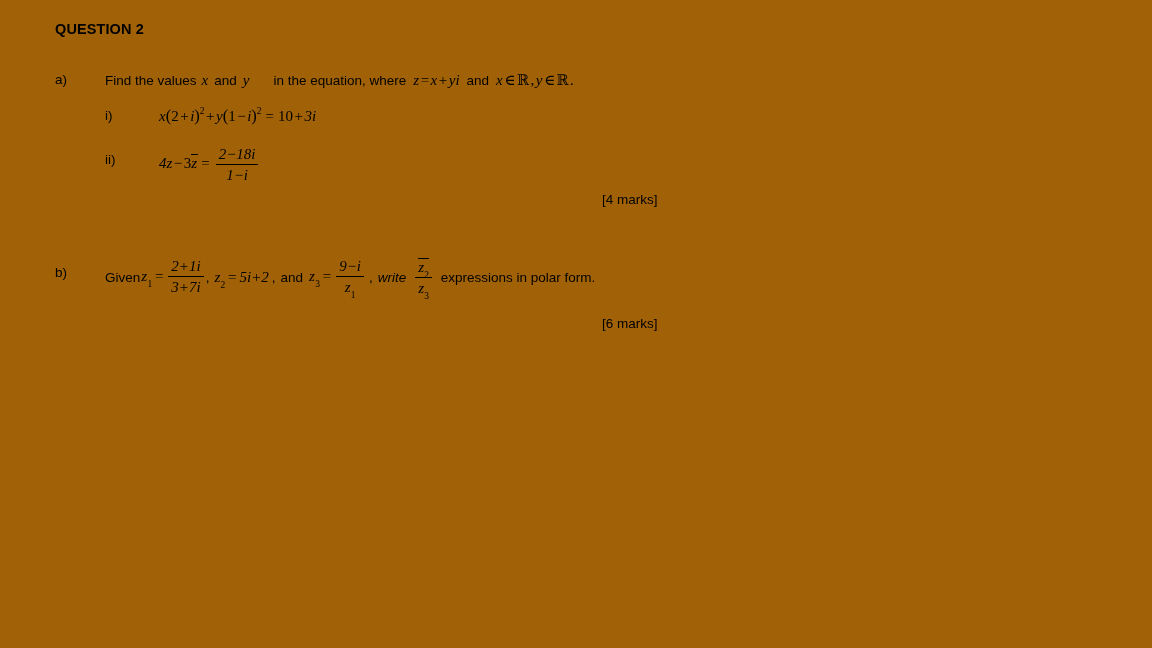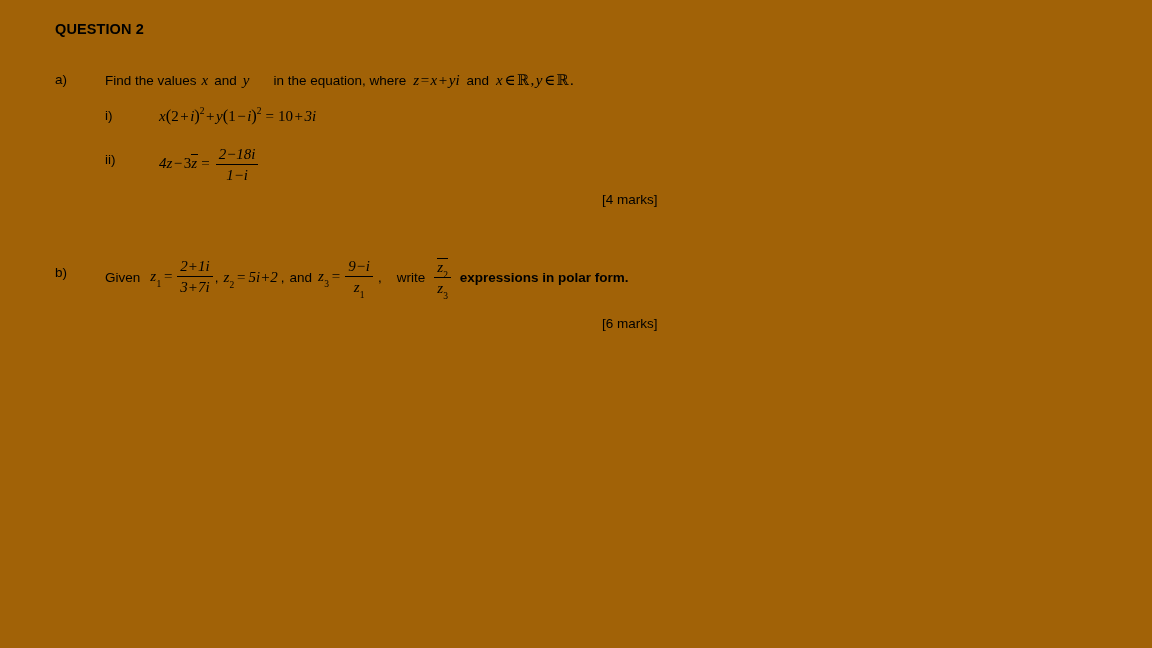--- a/index.html
+++ b/index.html
@@ -201,41 +201,41 @@
     </span>
   </div>
 
   <div class="marks" style="left:602px; top:192px;">[4 marks]</div>
 
   <div class="item-label" style="left:55px; top:265px;">b)</div>
 
   <div class="row" style="left:105px; top:258px;">
     <span class="plain">Given</span>
 
-    <span class="math" style="margin-left:10px;">
+    <span class="math" style="margin-left:1px;">
       <span>z</span><span class="sub">1</span><span class="op" style="padding:0 3px;">=</span><span class="frac"><span class="fnum">2+1i</span><span class="fden">3+7i</span></span>
     </span>
     <span class="inline-text">,</span>
 
     <span class="math" style="margin-left:5px;">
       <span>z</span><span class="sub">2</span><span class="op" style="padding:0 3px;">=</span><span>5i+2</span>
     </span>
     <span class="inline-text" style="margin-left:3px;">,</span>
 
     <span class="plain" style="margin-left:5px;">and</span>
 
     <span class="math" style="margin-left:6px;">
       <span>z</span><span class="sub">3</span><span class="op" style="padding:0 3px;">=</span><span class="frac"><span class="fnum">9−i</span><span class="fden"><span>z</span><span class="sub">1</span></span></span>
     </span>
     <span class="inline-text" style="margin-left:3px;">,</span>
 
-    <span class="plain" style="margin-left:15px;">write</span>
+    <span class="plain" style="margin-left:5px;font-style:italic;">write</span>
 
     <span class="math" style="margin-left:7px;">
       <span class="frac"><span class="fnum"><span class="conj"><span>z</span><span class="sub">2</span></span></span><span class="fden"><span>z</span><span class="sub">3</span></span></span>
     </span>
 
-    <span class="plain" style="margin-left:7px;font-weight:bold;">expressions in polar form.</span>
+    <span class="plain" style="margin-left:7px;">expressions in polar form.</span>
   </div>
 
   <div class="marks" style="left:602px; top:316px;">[6 marks]</div>
 
 </div>
 
 </body></html>

